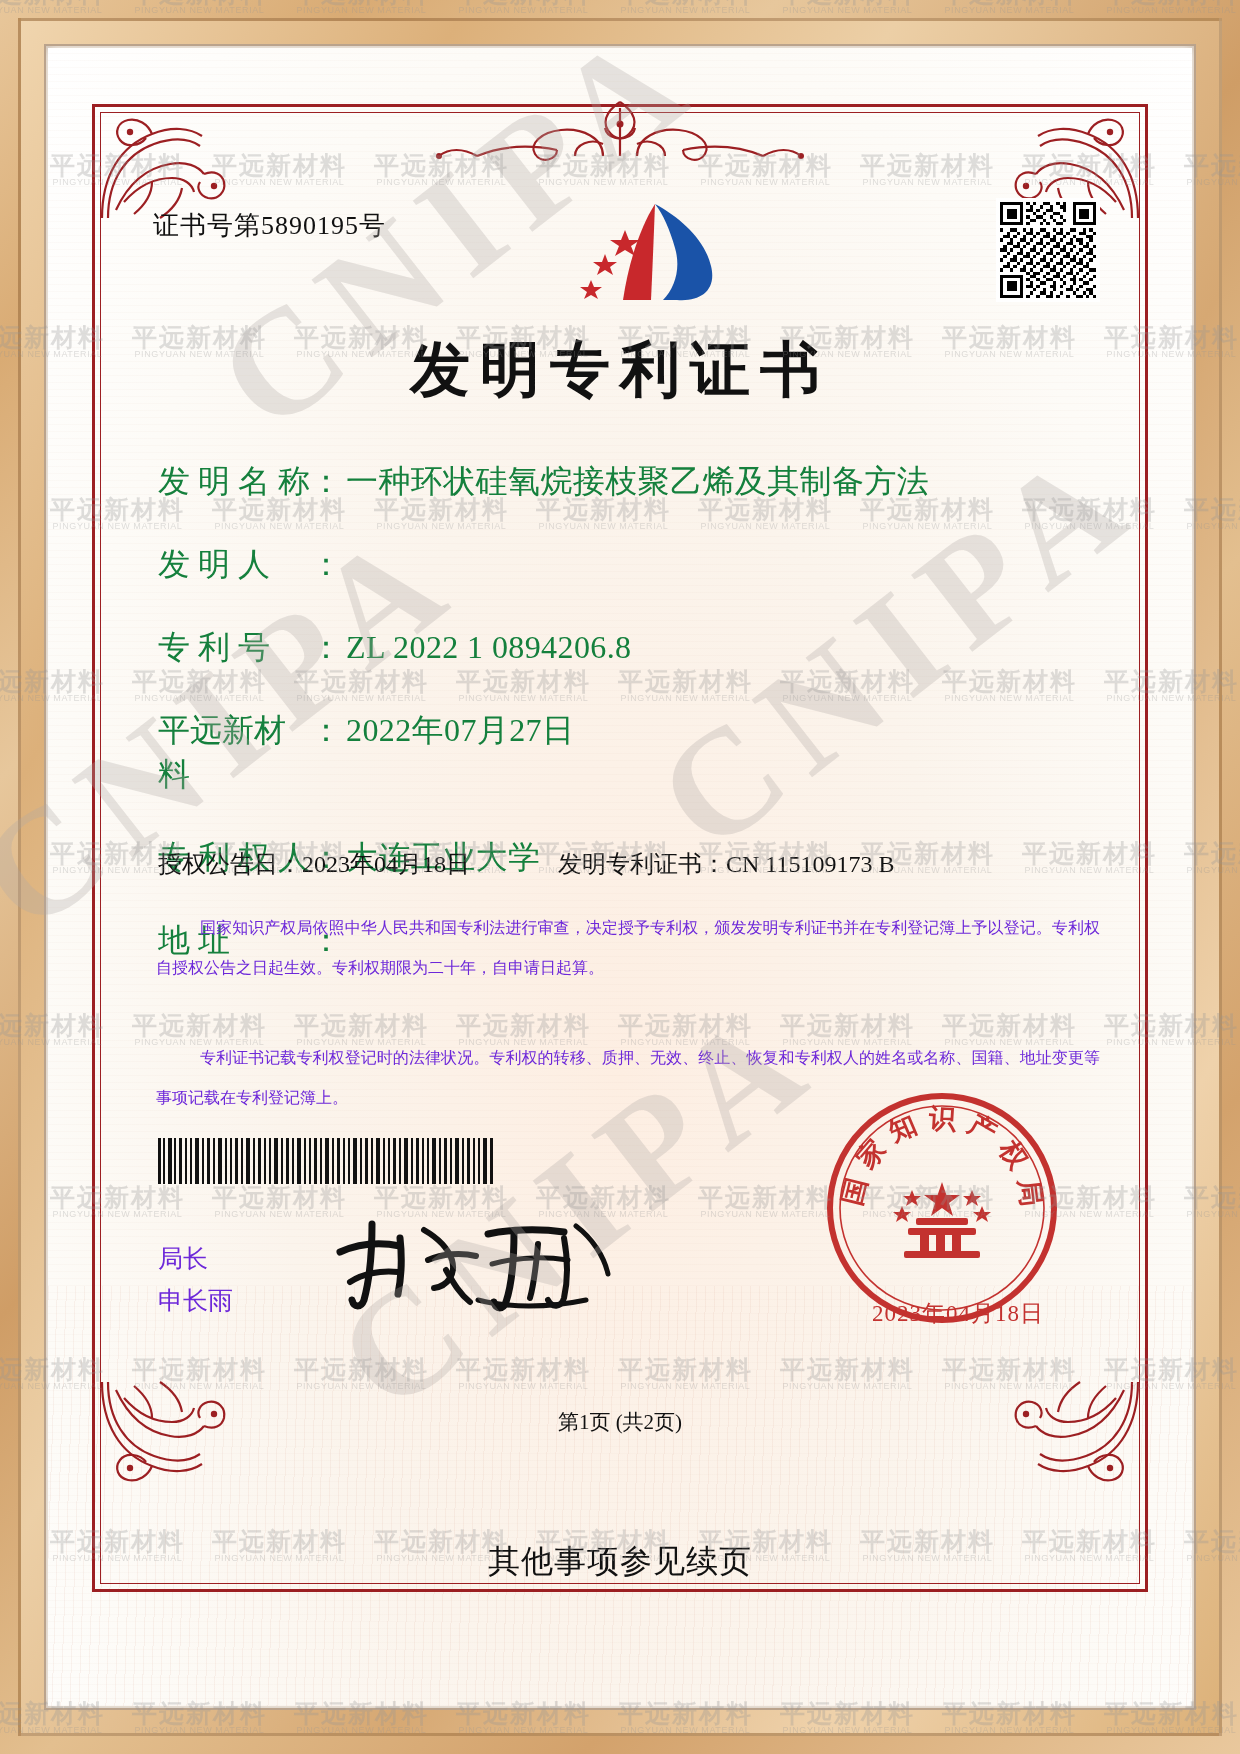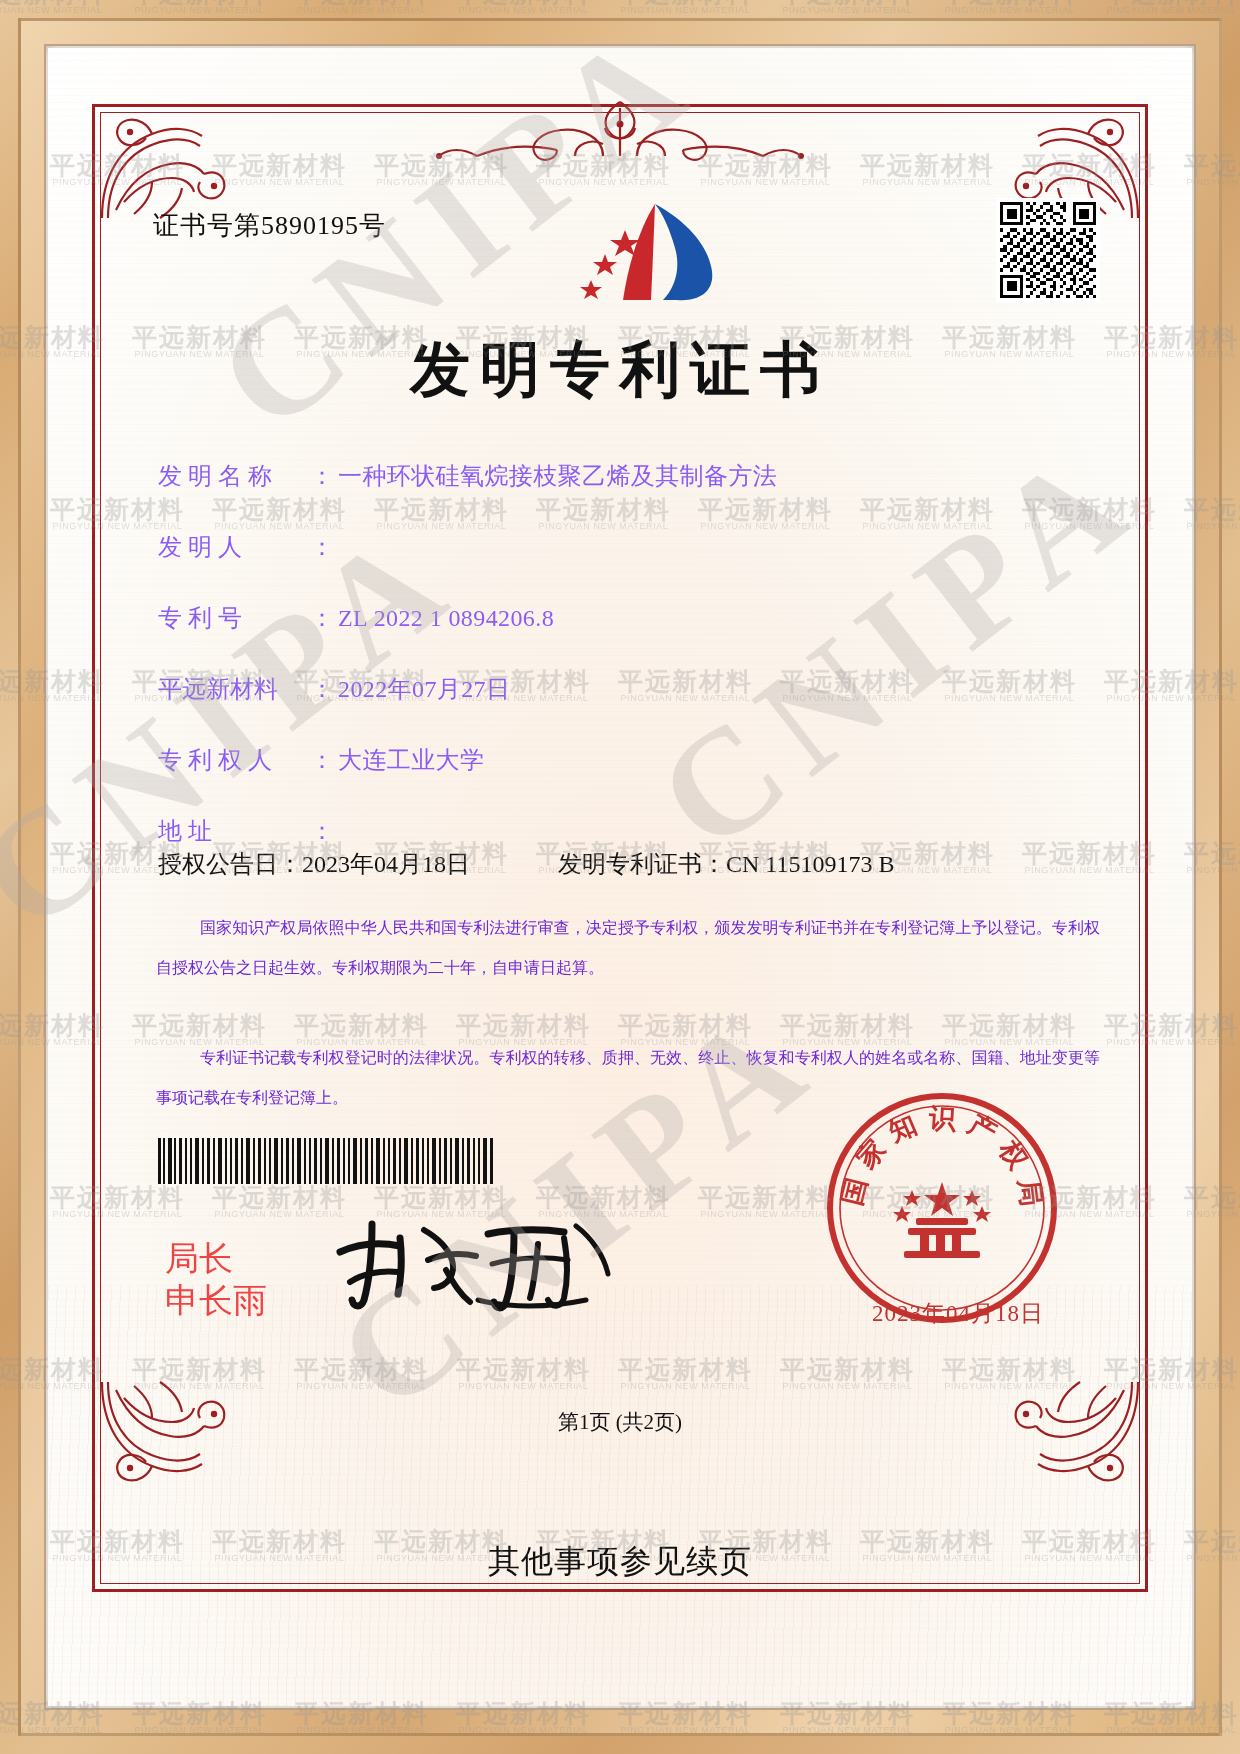--- a/index.html
+++ b/index.html
@@ -120,21 +120,21 @@
 
   .title{
     position:absolute;left:0;right:0;top:282px;text-align:center;
     font-size:60px;font-weight:700;letter-spacing:10px;color:#111;
     font-family:"DejaVu Serif", serif;
   }
 
   .fields{position:absolute;left:110px;top:412px;width:940px;}
   .field{
     display:flex;align-items:baseline;margin-bottom:39px;
-    font-size:24px;color:#8b5cf6;
+    font-size:32px;color:#15803d;
   }
   .field .lbl{
     width:152px;flex:none;display:flex;justify-content:space-between;
     letter-spacing:0;
   }
   .field .colon{margin:0 4px 0 0;}
   .field .val{flex:1;letter-spacing:.4px;}
 
   .pub-row{
     position:absolute;left:110px;top:800px;width:960px;
@@ -150,21 +150,21 @@
   .para1{top:860px;}
   .para2{top:990px;}
   .indent{text-indent:44px;display:block;}
 
   
   .barcode{position:absolute;left:110px;top:1090px;width:338px;height:46px;}
   .barcode svg{width:100%;height:100%;display:block;}
 
   
   .sig-label{
-    position:absolute;left:110px;top:1190px;font-size:34px;color:#ef4444;line-height:42px;margin-left:7px;
+    position:absolute;left:110px;top:1190px;font-size:25px;color:#6d28d9;line-height:42px;
   }
   .sig-hand{
     position:absolute;left:280px;top:1160px;width:300px;height:110px;
   }
   .sig-hand svg{width:100%;height:100%;display:block;}
 
   
   .seal{
     position:absolute;right:130px;top:1040px;width:240px;height:240px;
   }

